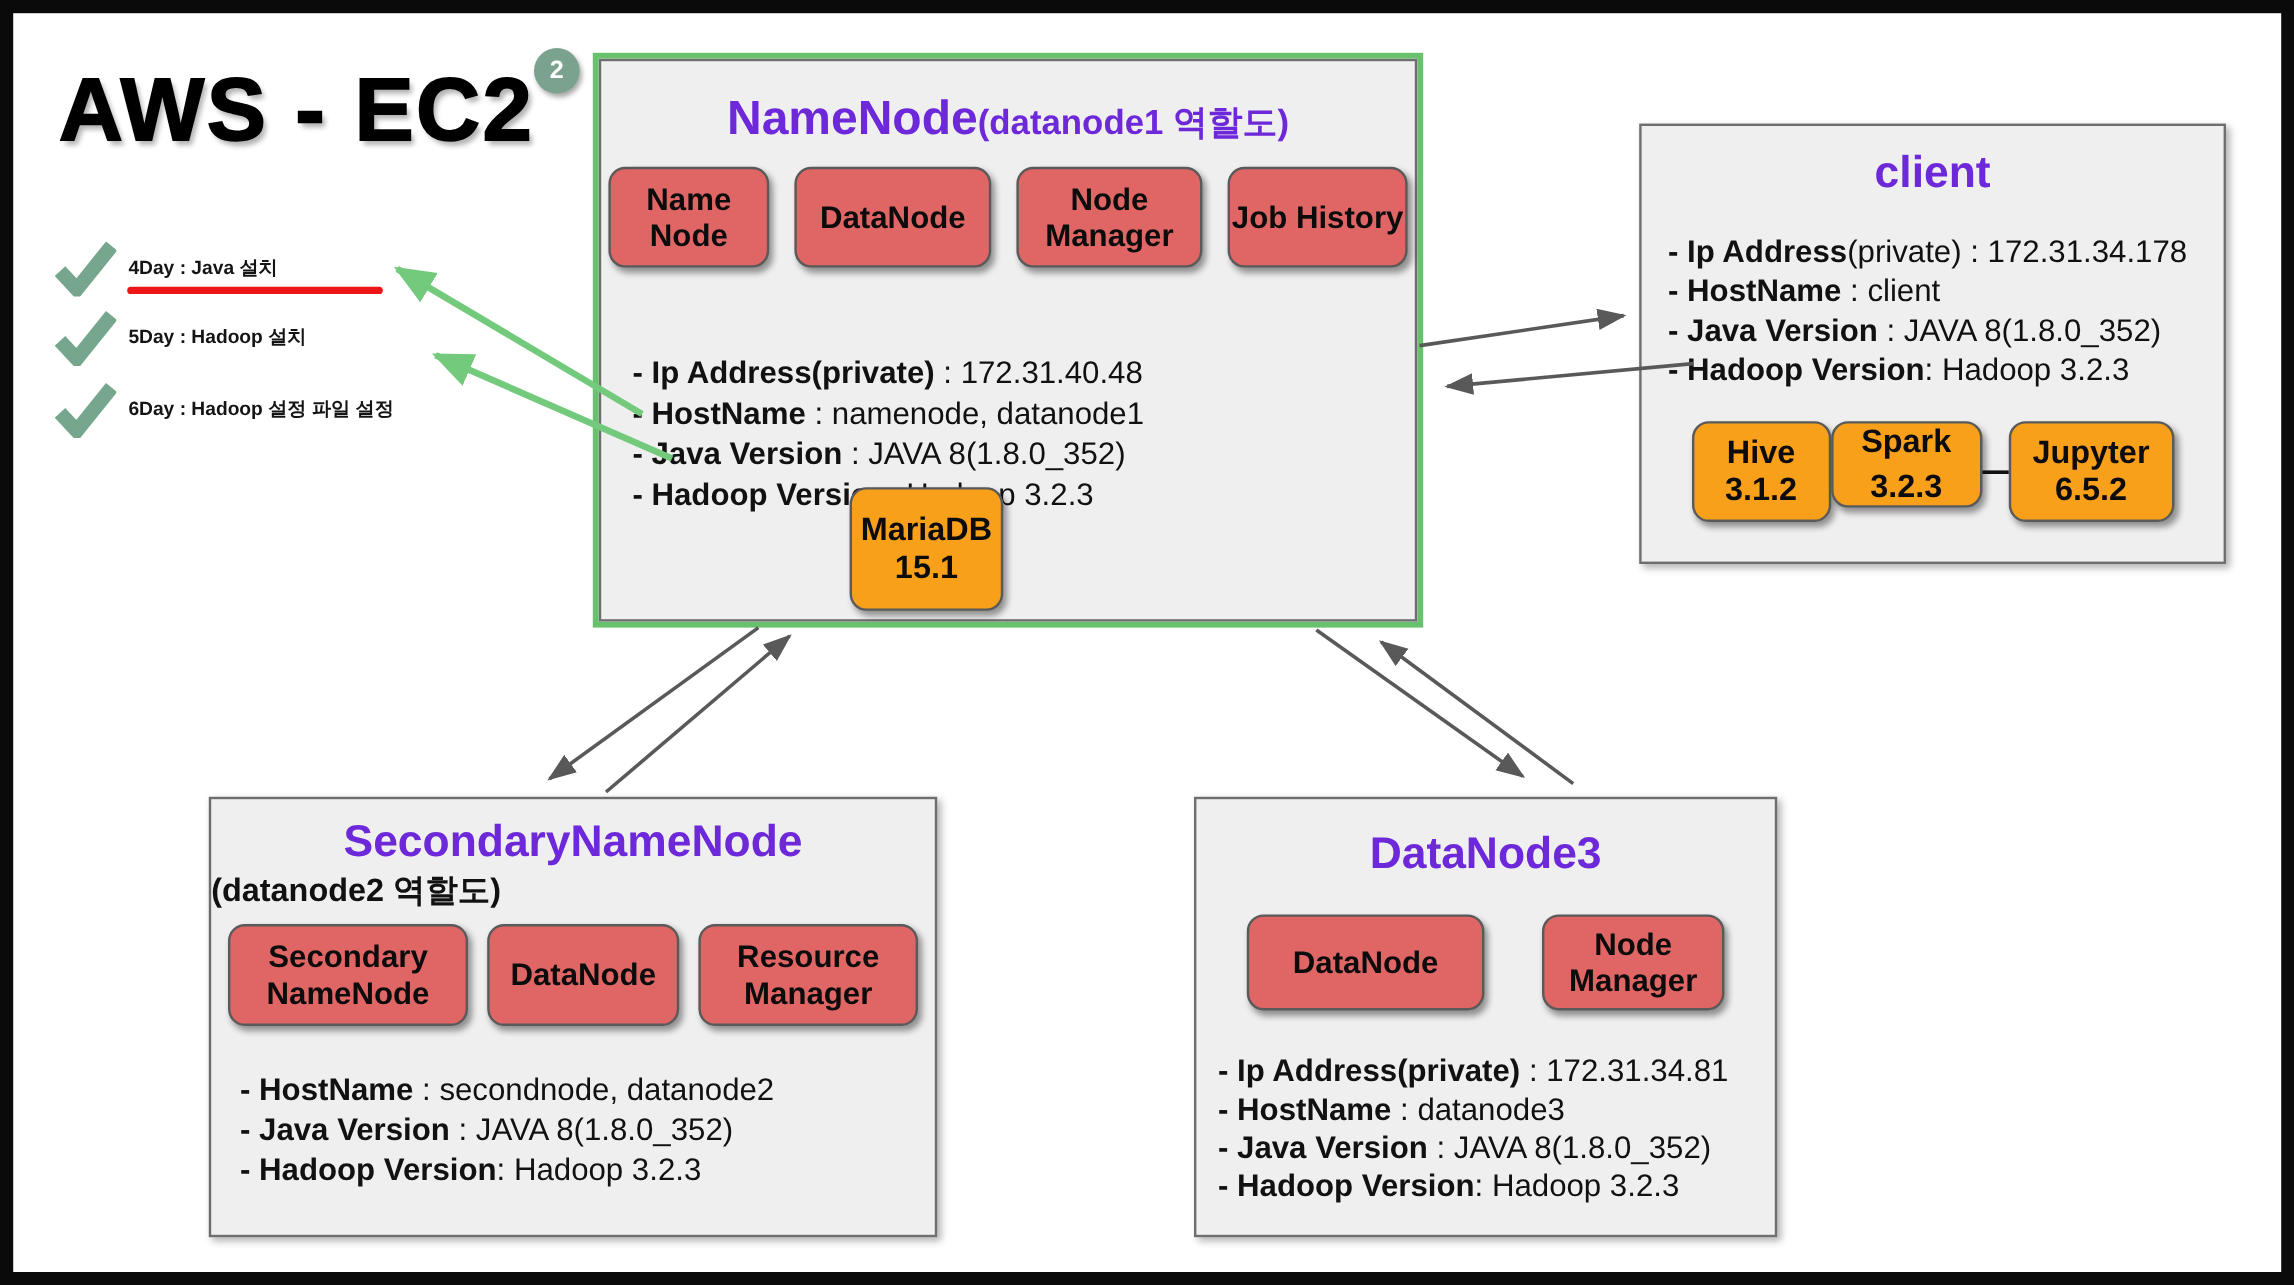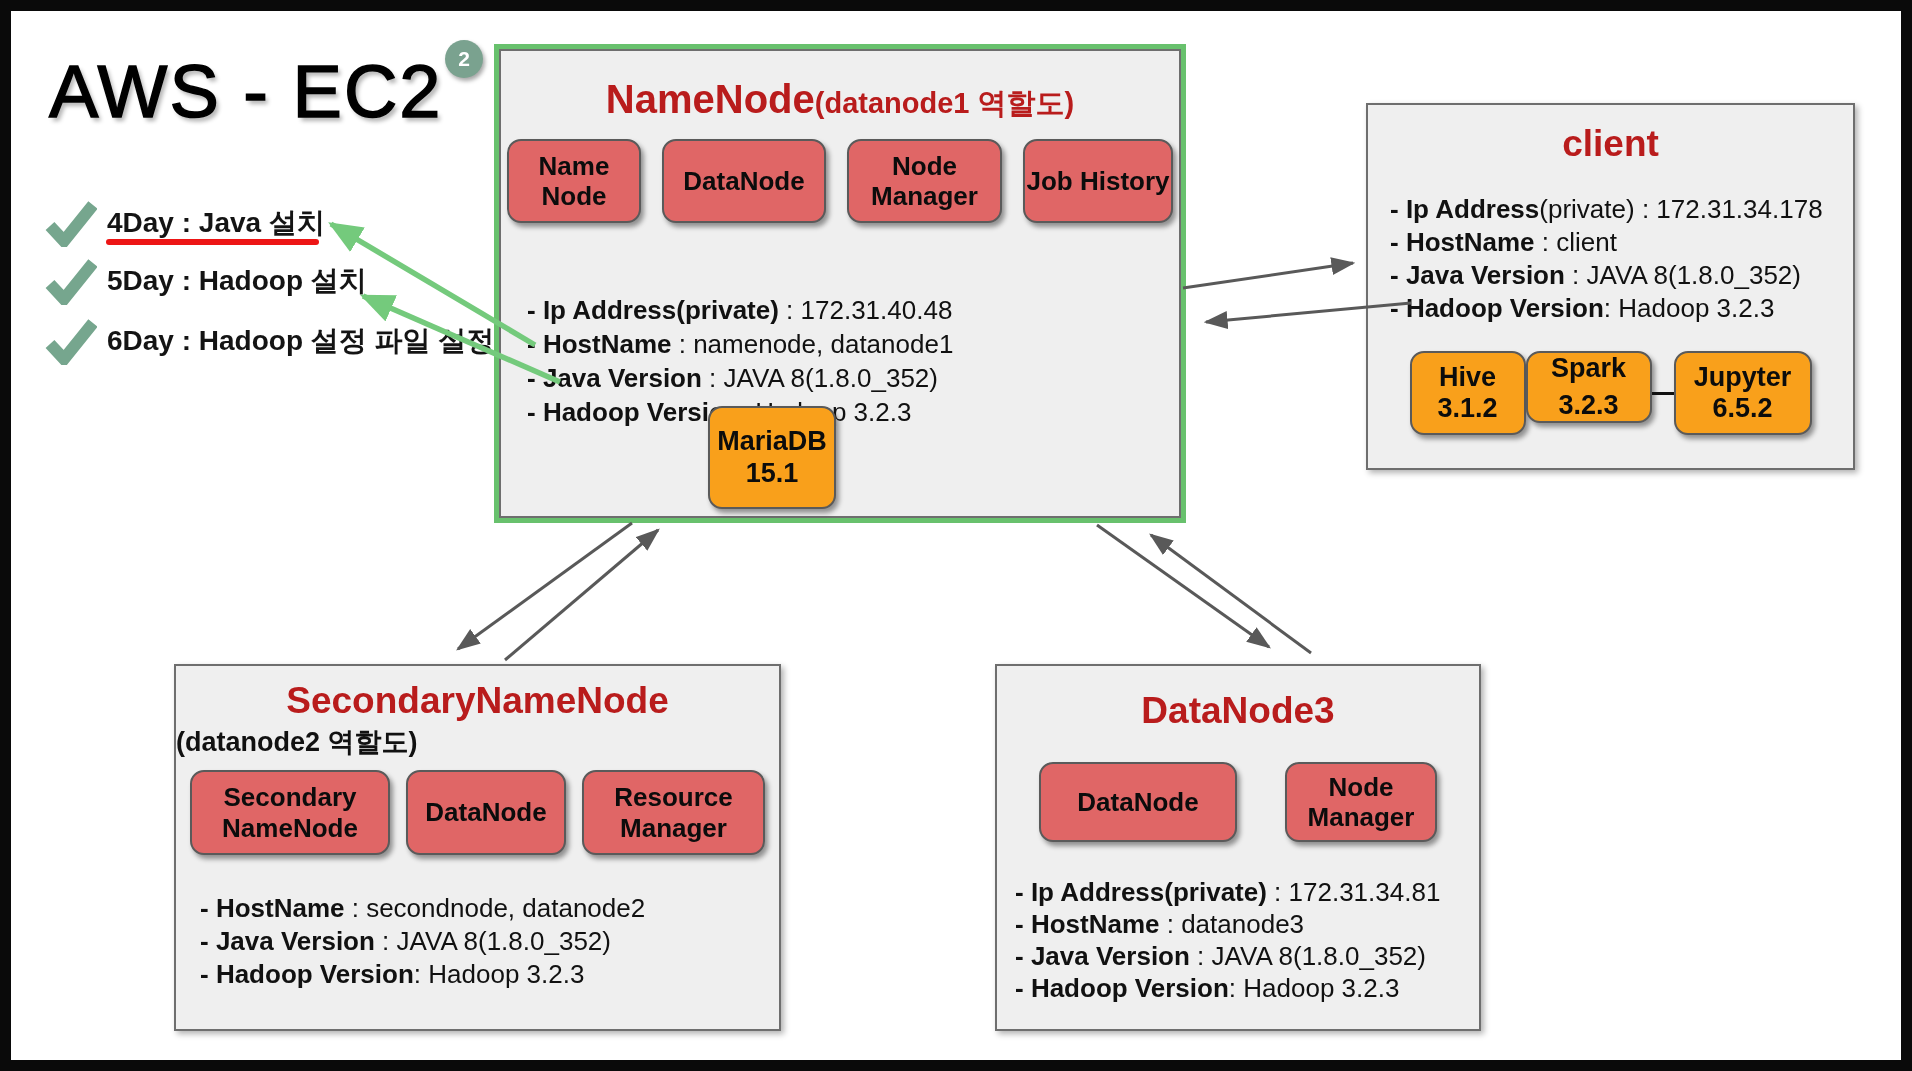--- a/index.html
+++ b/index.html
@@ -8,48 +8,48 @@
     --badge-green:#7aa28f; --underline-red:#ed1515; --arrow-gray:#595959;
   }
   html,body{margin:0;padding:0;background:#ffffff;}
   .stage{
     position:relative; width:1912px; height:1071px; box-sizing:border-box;
     border:11px solid #0a0a0a; background:#ffffff; overflow:hidden;
     font-family:"Liberation Sans","DejaVu Sans",sans-serif; color:#111;
   }
   
   .main-title{
-    position:absolute; left:38px; top:38px; font-size:74px; font-weight:normal;
+    position:absolute; left:38px; top:38px; font-size:74px; font-weight:bold;
     letter-spacing:2px; color:#000; -webkit-text-stroke:1.5px #000;
     text-shadow:3px 4px 4px rgba(0,0,0,.30);
   }
   .step-badge{
     position:absolute; left:434px; top:29px; width:38px; height:38px; border-radius:50%;
     background:var(--badge-green); color:#fff; font-size:21px; font-weight:bold;
     display:flex; align-items:center; justify-content:center; z-index:7;
     box-shadow:2px 3px 4px rgba(0,0,0,.35);
   }
   
   .check-item{position:absolute; display:flex; align-items:center; gap:10px; z-index:2;}
   .check-icon{width:52px; height:48px; display:inline-block;}
-  .check-label{font-size:28px; font-weight:bold; color:#141414; white-space:nowrap;}
+  .check-label{font-size:16px; font-weight:bold; color:#141414; white-space:nowrap;}
   .red-underline{
     position:absolute; left:95px; top:228px; width:213px; height:6px;
     background:var(--underline-red); border-radius:3px; z-index:2;
   }
   
   .node-box{
     position:absolute; box-sizing:border-box; background:var(--box-fill);
     border:2px solid #6e6e6e; box-shadow:3px 3px 6px rgba(0,0,0,.30); z-index:1;
   }
   .green-frame{
     position:absolute; box-sizing:border-box; border:5px solid var(--accent-green); z-index:1;
   }
   .green-frame .node-box{position:absolute; left:0; top:0; right:0; bottom:0; box-shadow:none;}
-  .box-title{position:absolute; width:100%; text-align:center; font-weight:bold; color:#b91c1c;}
+  .box-title{position:absolute; width:100%; text-align:center; font-weight:bold; color:#6d28d9;}
   .nn-title-main{font-size:40px;}
   .nn-title-suffix{font-size:29px;}
   .box-title-lg{font-size:37px;}
   .box-subtitle{position:absolute; width:100%; text-align:left; font-weight:bold; font-size:27px;}
   .chips-row{position:absolute; left:0; right:0; display:flex; justify-content:center; align-items:stretch;}
   .chip{
     box-sizing:border-box; border:2px solid #5a5a5a; border-radius:14px;
     display:flex; flex-direction:column; align-items:center; justify-content:center;
     text-align:center; font-weight:bold; font-size:26px; line-height:1.16; color:#0c0c0c;
     box-shadow:3px 4px 5px rgba(0,0,0,.40);

